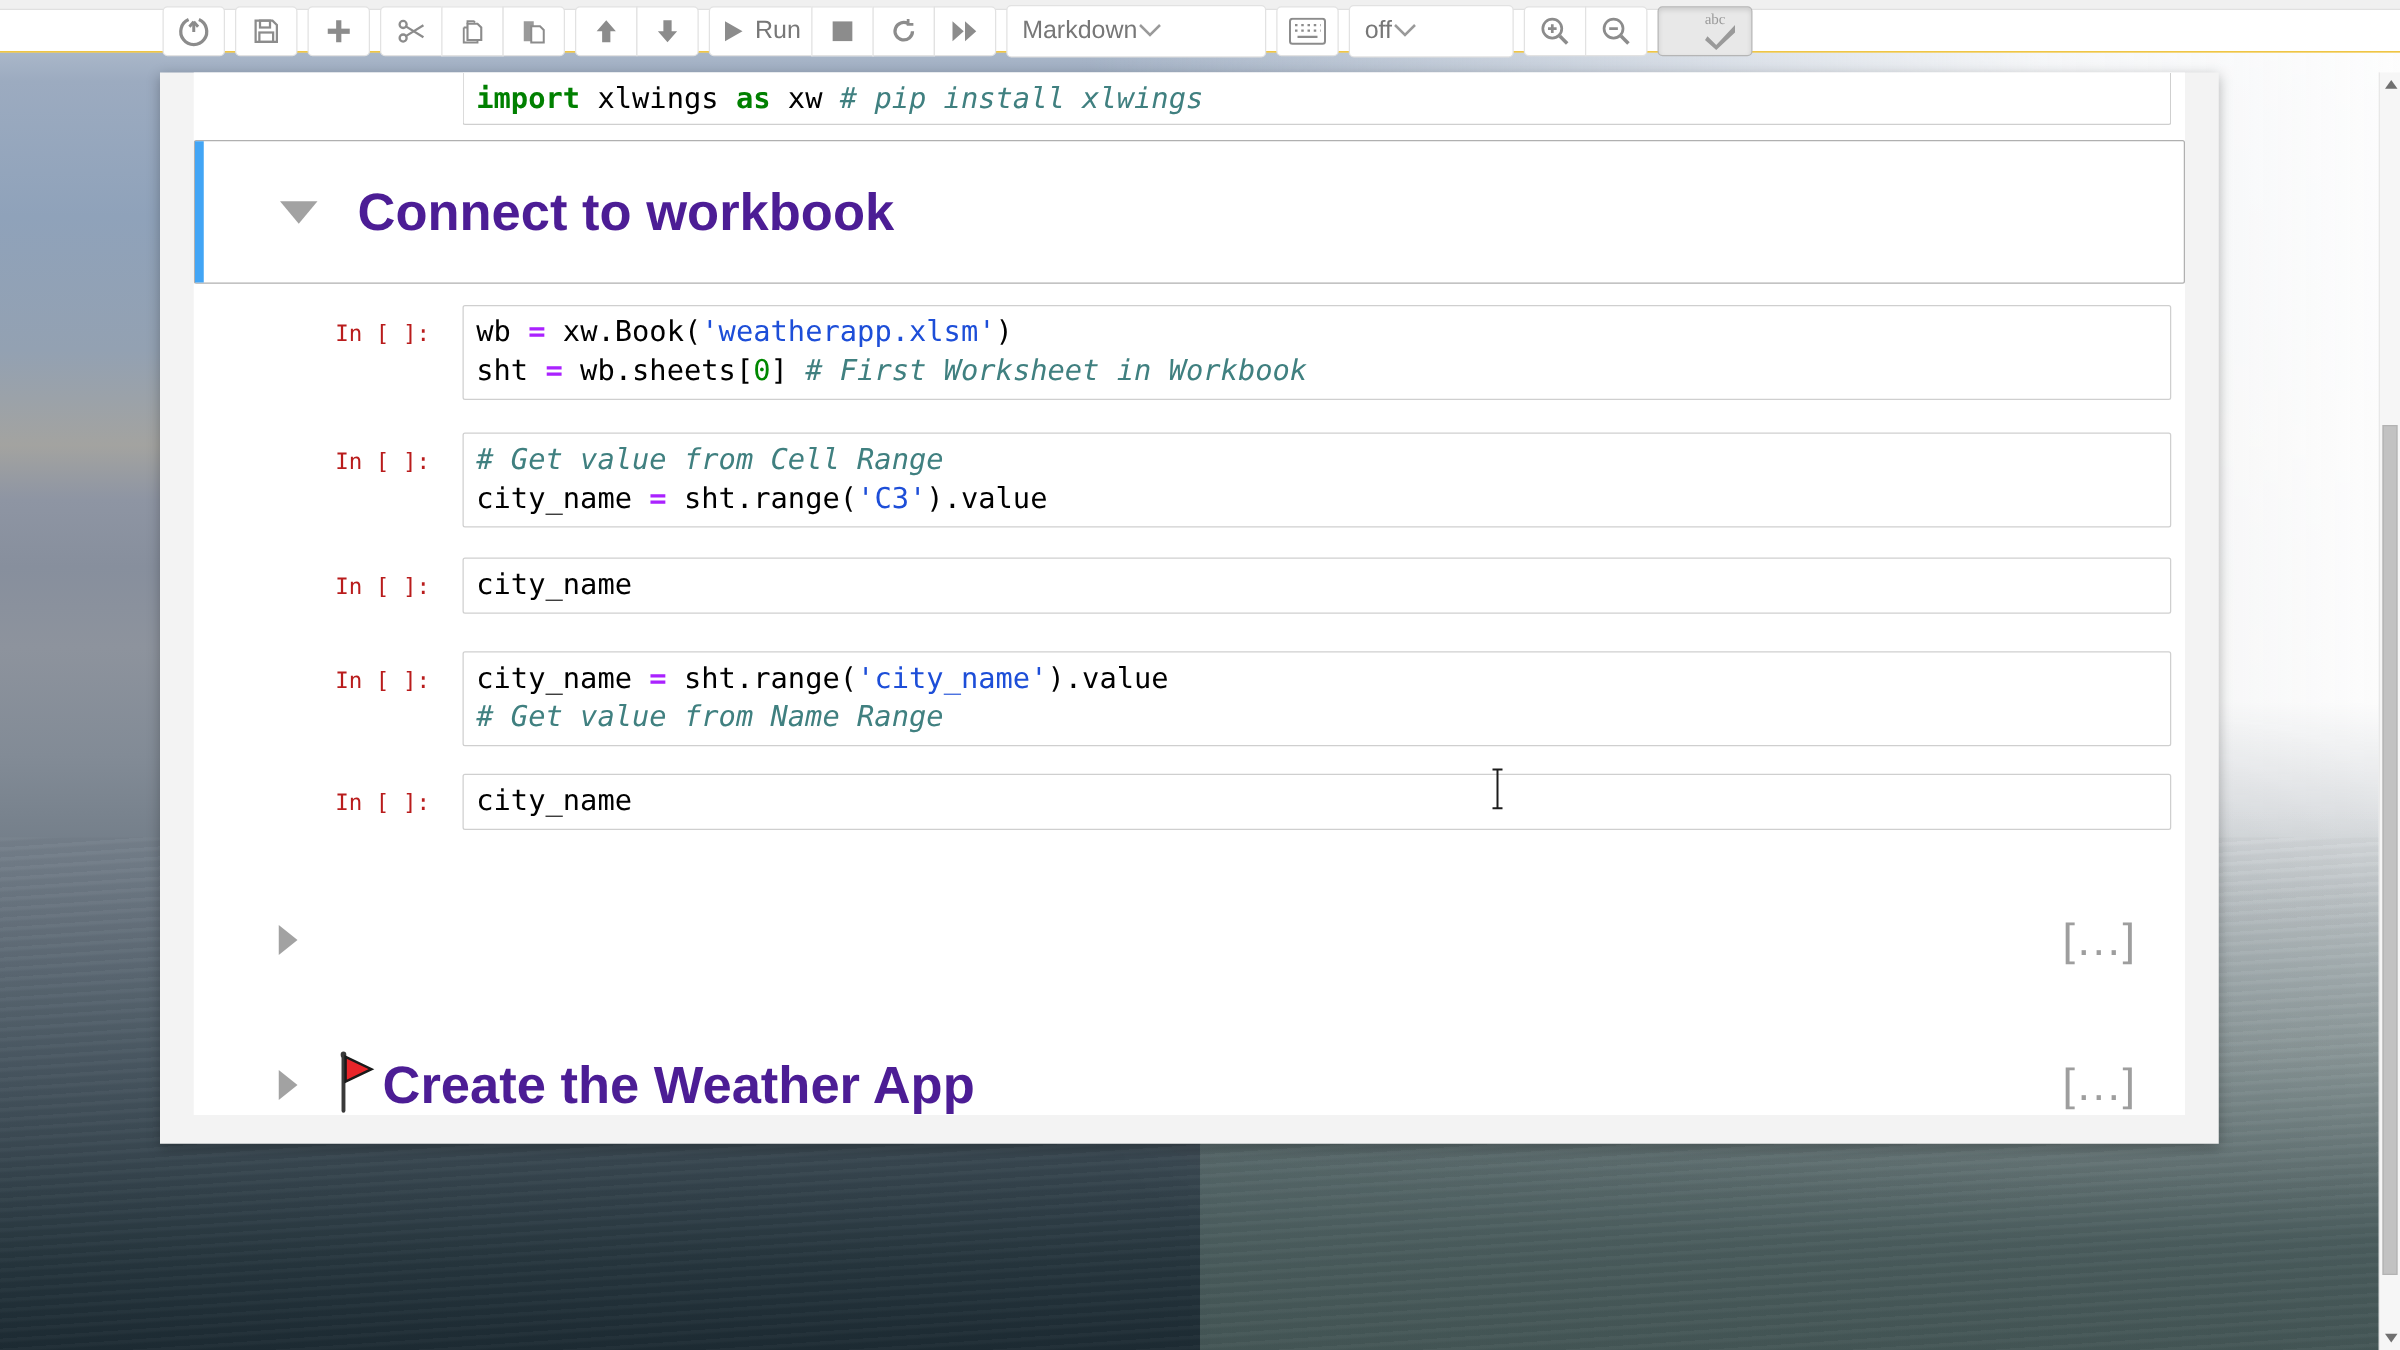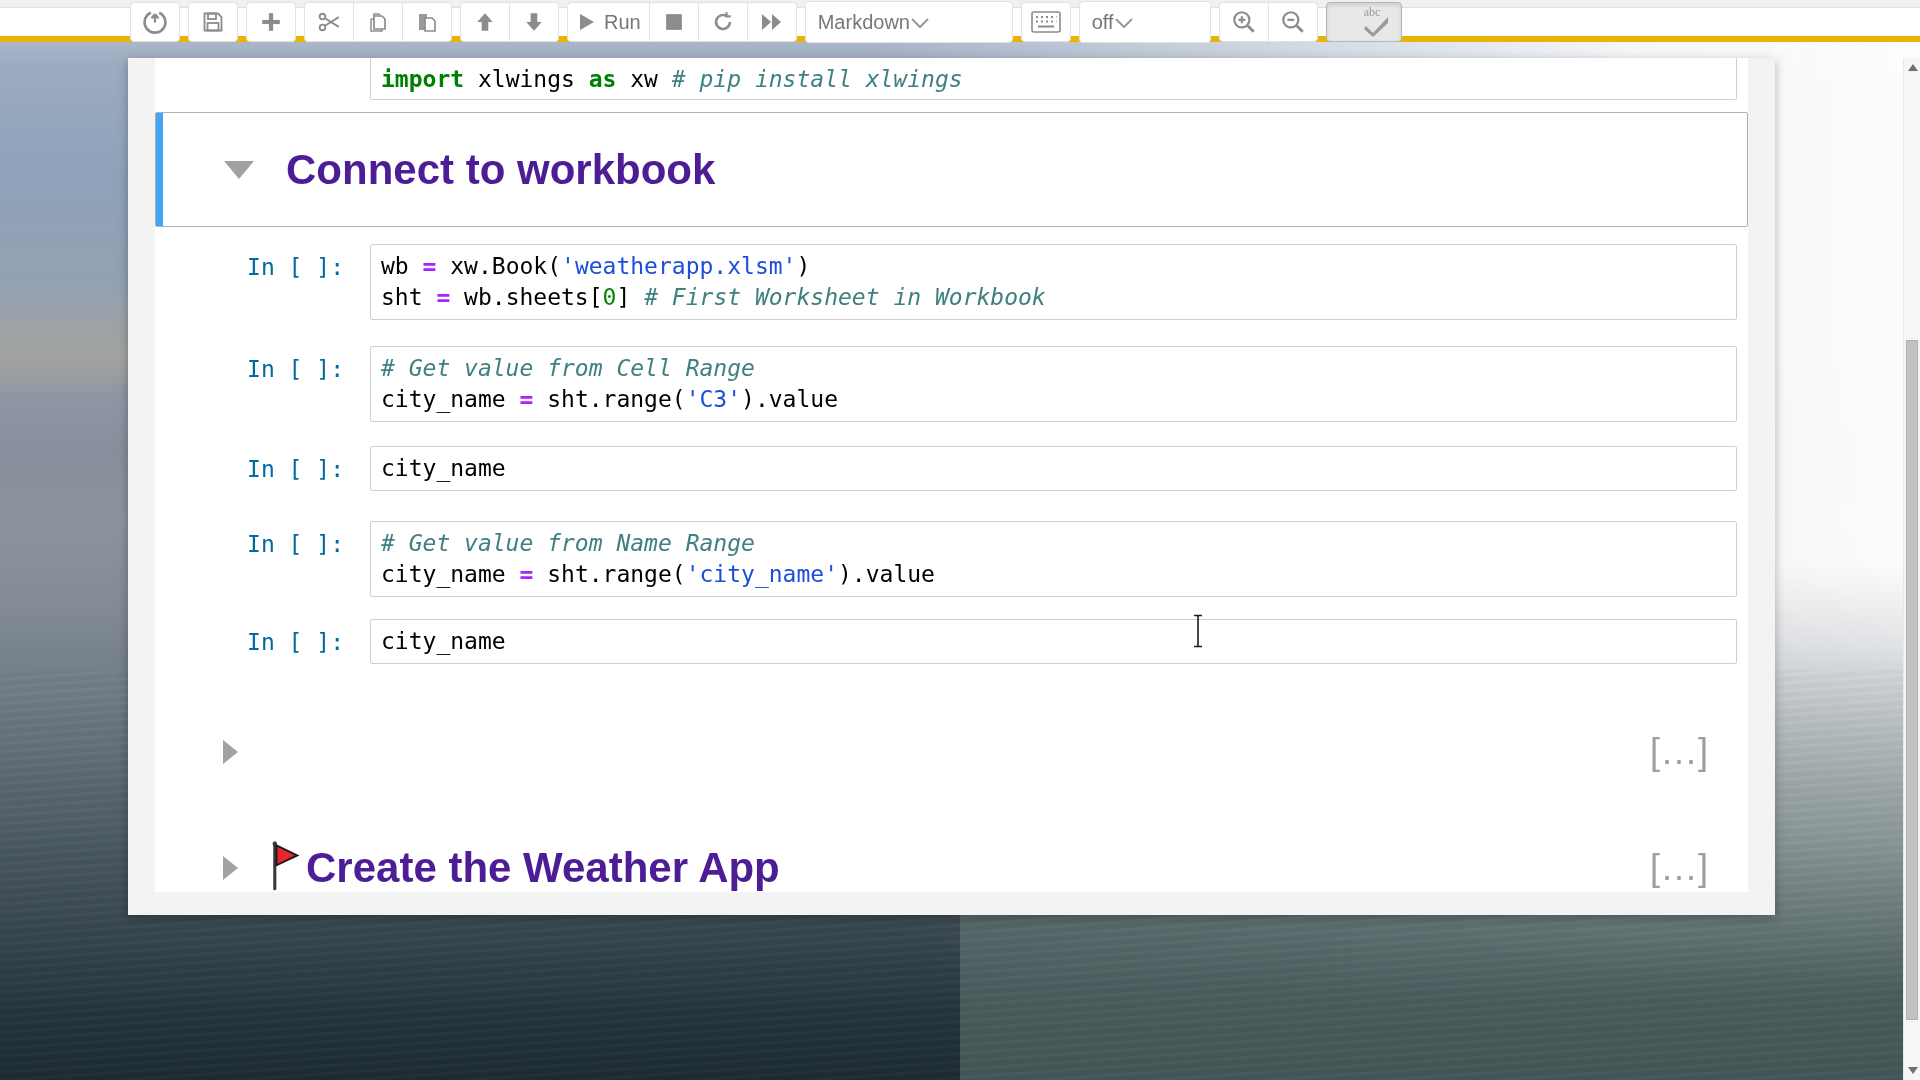--- a/index.html
+++ b/index.html
@@ -22,21 +22,21 @@
   .bg::after { content:""; position:absolute; left:50%; right:0; top:60%; bottom:0;
     background:linear-gradient(180deg, rgba(160,178,168,0) 0%, rgba(150,170,158,0.30) 45%, rgba(116,138,128,0.45) 100%);
   }
   .waves { position:absolute; left:0; right:0; top:62%; bottom:0; opacity:.35;
     background:repeating-linear-gradient(176deg, rgba(255,255,255,0.07) 0 2px, rgba(0,0,0,0.07) 4px 8px);
   }
 
   
   .topstrip { position:absolute; left:0; top:0; width:100%; height:8px; background:#f0f0f0; border-bottom:1px solid #e0e0e0; z-index:40; }
   .toolbar { position:absolute; left:0; top:8px; width:100%; height:34px; background:#ffffff;
-    border-bottom:6px solid #eab308; display:flex; align-items:center; gap:8px; padding-left:130px; z-index:40; }
+    border-bottom:1px solid #eab308; display:flex; align-items:center; gap:8px; padding-left:130px; z-index:40; }
   .tgroup { display:flex; }
   .tbtn { height:40px; min-width:50px; background:#fff; border:1px solid #e2e2e2; border-radius:4px;
     display:flex; align-items:center; justify-content:center; color:#8c8c8c; padding:0 8px; }
   .tgroup .tbtn { border-radius:0; }
   .tgroup .tbtn:not(:first-child){ margin-left:-1px; }
   .tgroup .tbtn:first-child { border-radius:4px 0 0 4px; }
   .tgroup .tbtn:last-child { border-radius:0 4px 4px 0; }
   .tbtn svg { display:block; }
   .run-label { font-size:20px; color:#777; margin-left:8px; }
   .tselect { height:42px; background:#fff; border:1px solid #e2e2e2; border-radius:4px; display:flex; align-items:center;
@@ -47,22 +47,22 @@
   .abc-wrap { position:relative; width:30px; height:30px;margin-left:28px; }
   .abc-txt { position:absolute; top:-2px; left:1px; font-size:12px; color:#9a9a9a; letter-spacing:0; font-family:"Liberation Serif",serif; }
 
   
   .container { position:absolute; left:128px; top:58px; width:1647px; height:857px; background:#f3f3f3;
     box-shadow:0 3px 10px rgba(0,0,0,0.28); z-index:20; }
   .nb { background:#fff; margin:0 27px; height:834px; overflow:hidden; position:relative; }
 
   
   .code-row { display:flex; align-items:flex-start;gap:12px; }
-  .prompt { width:203px; flex:none; text-align:right; padding:8px 14px 0 0; color:#0369a1;
-    font-family:"DejaVu Sans Mono",monospace; font-size:23px; line-height:31px; }
+  .prompt { width:203px; flex:none; text-align:right; padding:8px 14px 0 0; color:#b91c1c;
+    font-family:"DejaVu Sans Mono",monospace; font-size:18px; line-height:31px; }
   .inputbox { flex:1; margin-right:11px; border:1px solid #cfcfcf; border-radius:2px; background:#fff;
     padding:6px 8px 6px 10px; font-family:"DejaVu Sans Mono",monospace; font-size:23px; line-height:31px; color:#000; white-space:pre; }
   .partial .inputbox { height:42px; border-top:none; border-radius:0 0 2px 2px; overflow:hidden;
     display:flex; flex-direction:column; justify-content:flex-end; padding-top:0; padding-bottom:4px; }
   .tk-kw { color:#008000; font-weight:bold; }
   .tk-op { color:#AA22FF; font-weight:bold; }
   .tk-st { color:#1d4ed8; }
   .tk-nu { color:#008800; }
   .tk-cm { color:#408080; font-style:italic; }
   .tk-pl { color:#000; }
@@ -282,21 +282,21 @@
         <div class="code-row">
           <div class="prompt">In [ ]:</div>
           <div class="inputbox"><div class="cm-line"><span class="tk-cm"># Get value from Cell Range</span></div><div class="cm-line"><span class="tk-pl">city_name </span><span class="tk-op">=</span><span class="tk-pl"> sht.range(</span><span class="tk-st">'C3'</span><span class="tk-pl">).value</span></div></div>
         </div>
         <div class="code-row">
           <div class="prompt">In [ ]:</div>
           <div class="inputbox"><div class="cm-line"><span class="tk-pl">city_name</span></div></div>
         </div>
         <div class="code-row">
           <div class="prompt">In [ ]:</div>
-          <div class="inputbox"><div class="cm-line"><span class="tk-cm"># Get value from Name Range</span></div><div class="cm-line"><span class="tk-pl">city_name </span><span class="tk-op">=</span><span class="tk-pl"> sht.range(</span><span class="tk-st">'city_name'</span><span class="tk-pl">).value</span></div></div>
+          <div class="inputbox"><div class="cm-line"><span class="tk-pl">city_name </span><span class="tk-op">=</span><span class="tk-pl"> sht.range(</span><span class="tk-st">'city_name'</span><span class="tk-pl">).value</span></div><div class="cm-line"><span class="tk-cm"># Get value from Name Range</span></div></div>
         </div>
         <div class="code-row">
           <div class="prompt">In [ ]:</div>
           <div class="inputbox"><div class="cm-line"><span class="tk-pl">city_name</span></div></div>
         </div>
         <div class="md-row">
           <span class="toggle tri-right"></span>
           <span class="ellipsis">[...]</span>
         </div>
         <div class="md-row">

